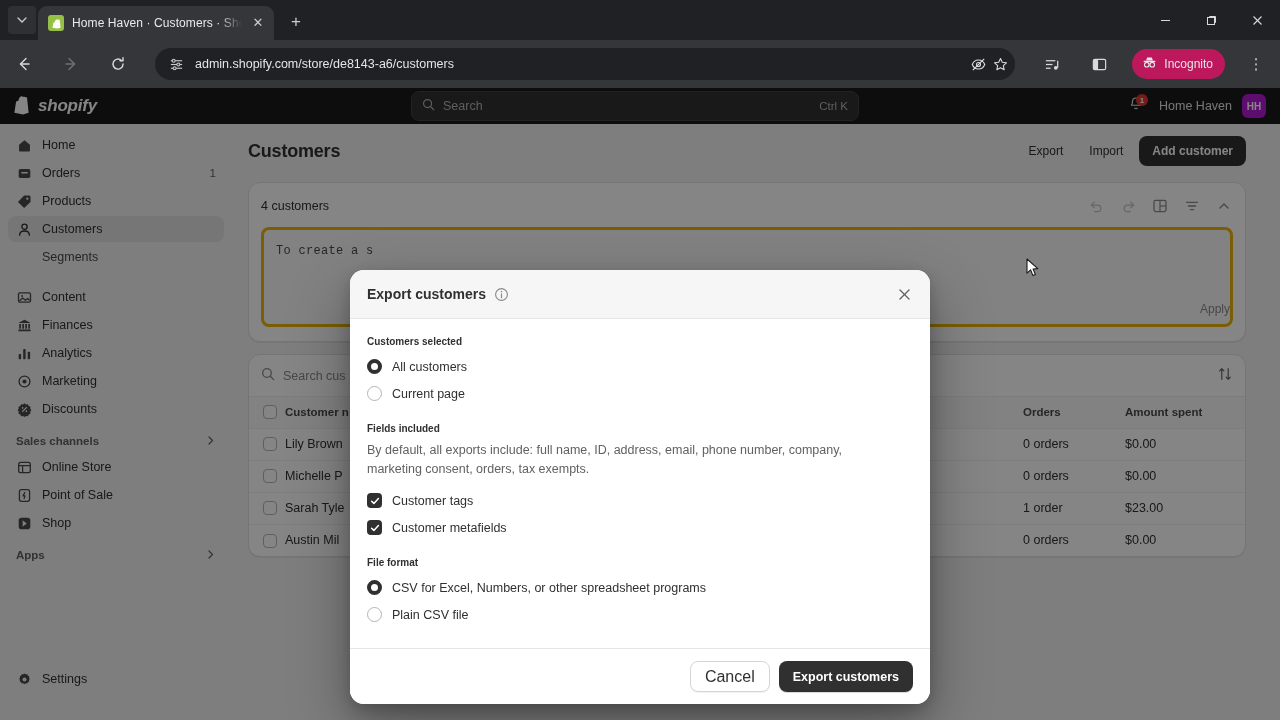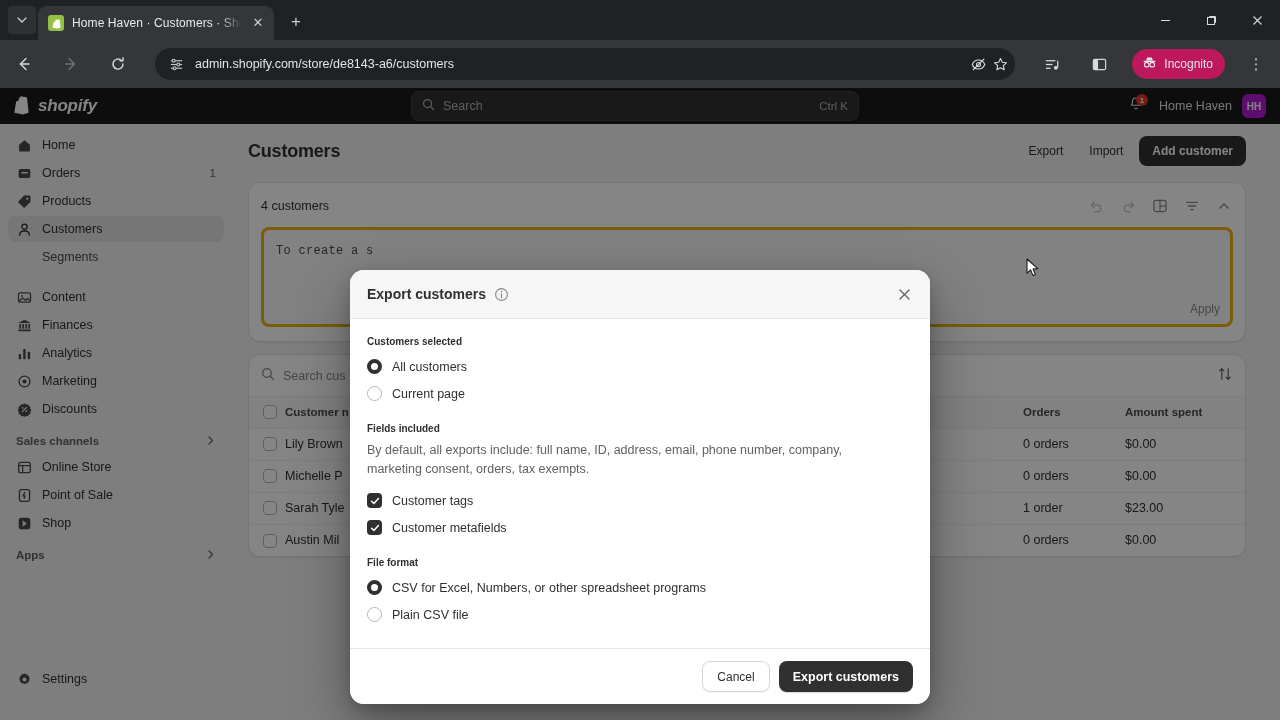--- a/index.html
+++ b/index.html
@@ -127,21 +127,21 @@
   .seg-head { display:flex; align-items:center; height:26px;}
   .seg-count { font-size:12.5px; color:#303030; flex:1 1 auto;}
   .seg-tools { display:flex; align-items:center; gap:14px; color:#8a8a8a;}
   .seg-tool { width:18px;height:18px;display:flex;align-items:center;justify-content:center;}
   .seg-tool.dim { color:#c4c4c4; }
   .seg-body {
     margin-top:8px; background:#fafafa; border:3px solid #eab308; border-radius:8px;
     height:100px; padding:10px 12px; position:relative;
   }
   .seg-mono { font-family:"Liberation Mono", monospace; font-size:12px; color:#4a4a4a; letter-spacing:0.3px;}
-  .seg-apply { position:absolute; right:10px; bottom:8px; font-size:12px; color:#8a8a8a;}
+  .seg-apply { position:absolute; right:0; bottom:8px; font-size:12px; color:#8a8a8a;}
 
   .list-card { overflow:hidden; }
   .list-search { height:42px; display:flex; align-items:center; padding:0 12px; gap:8px; border-bottom:1px solid #ededed;}
   .list-search .ph { font-size:12.5px; color:#8a8a8a; flex:1 1 auto;}
   .tbl { width:100%; border-collapse:collapse; }
   .tbl th, .tbl td { text-align:left; font-weight:400; padding:0; }
   .tbl thead tr { height:31px; background:#fafafa; }
   .tbl th { font-size:11.5px; color:#4a4a4a; font-weight:600; }
   .tbl tbody tr { height:32px; border-top:1px solid #f0f0f0;}
   .tbl td { font-size:12.5px; color:#303030; }
@@ -186,21 +186,21 @@
     width:15px;height:15px;border-radius:4px;background:#303030;flex:0 0 auto;
     display:flex;align-items:center;justify-content:center;color:#fff;font-size:10px;
   }
   .sec-gap { height:15px; }
   .modal-foot {
     border-top:1px solid #e6e6e6; margin-top:15px; padding:12px 17px;
     display:flex; justify-content:flex-end; align-items:center; gap:9px; background:#fff;
   }
   .m-btn-secondary {
     height:31px;padding:0 14px;border:1px solid #d5d5d5;border-radius:8px;background:#fff;
-    font-size:12px;color:#303030;display:flex;align-items:center;
+    font-size:16px;color:#303030;display:flex;align-items:center;
     box-shadow:0 1px 0 rgba(0,0,0,0.05);
   }
   .m-btn-primary {
     height:31px;padding:0 14px;border-radius:8px;background:#303030;color:#fff;
     font-size:12.5px;font-weight:700;display:flex;align-items:center;
     box-shadow:0 1px 0 rgba(0,0,0,0.15);
   }
 
   
   .cursor { position:absolute; left:1026px; top:170px; width:14px; height:20px; pointer-events:none; z-index:50;}

